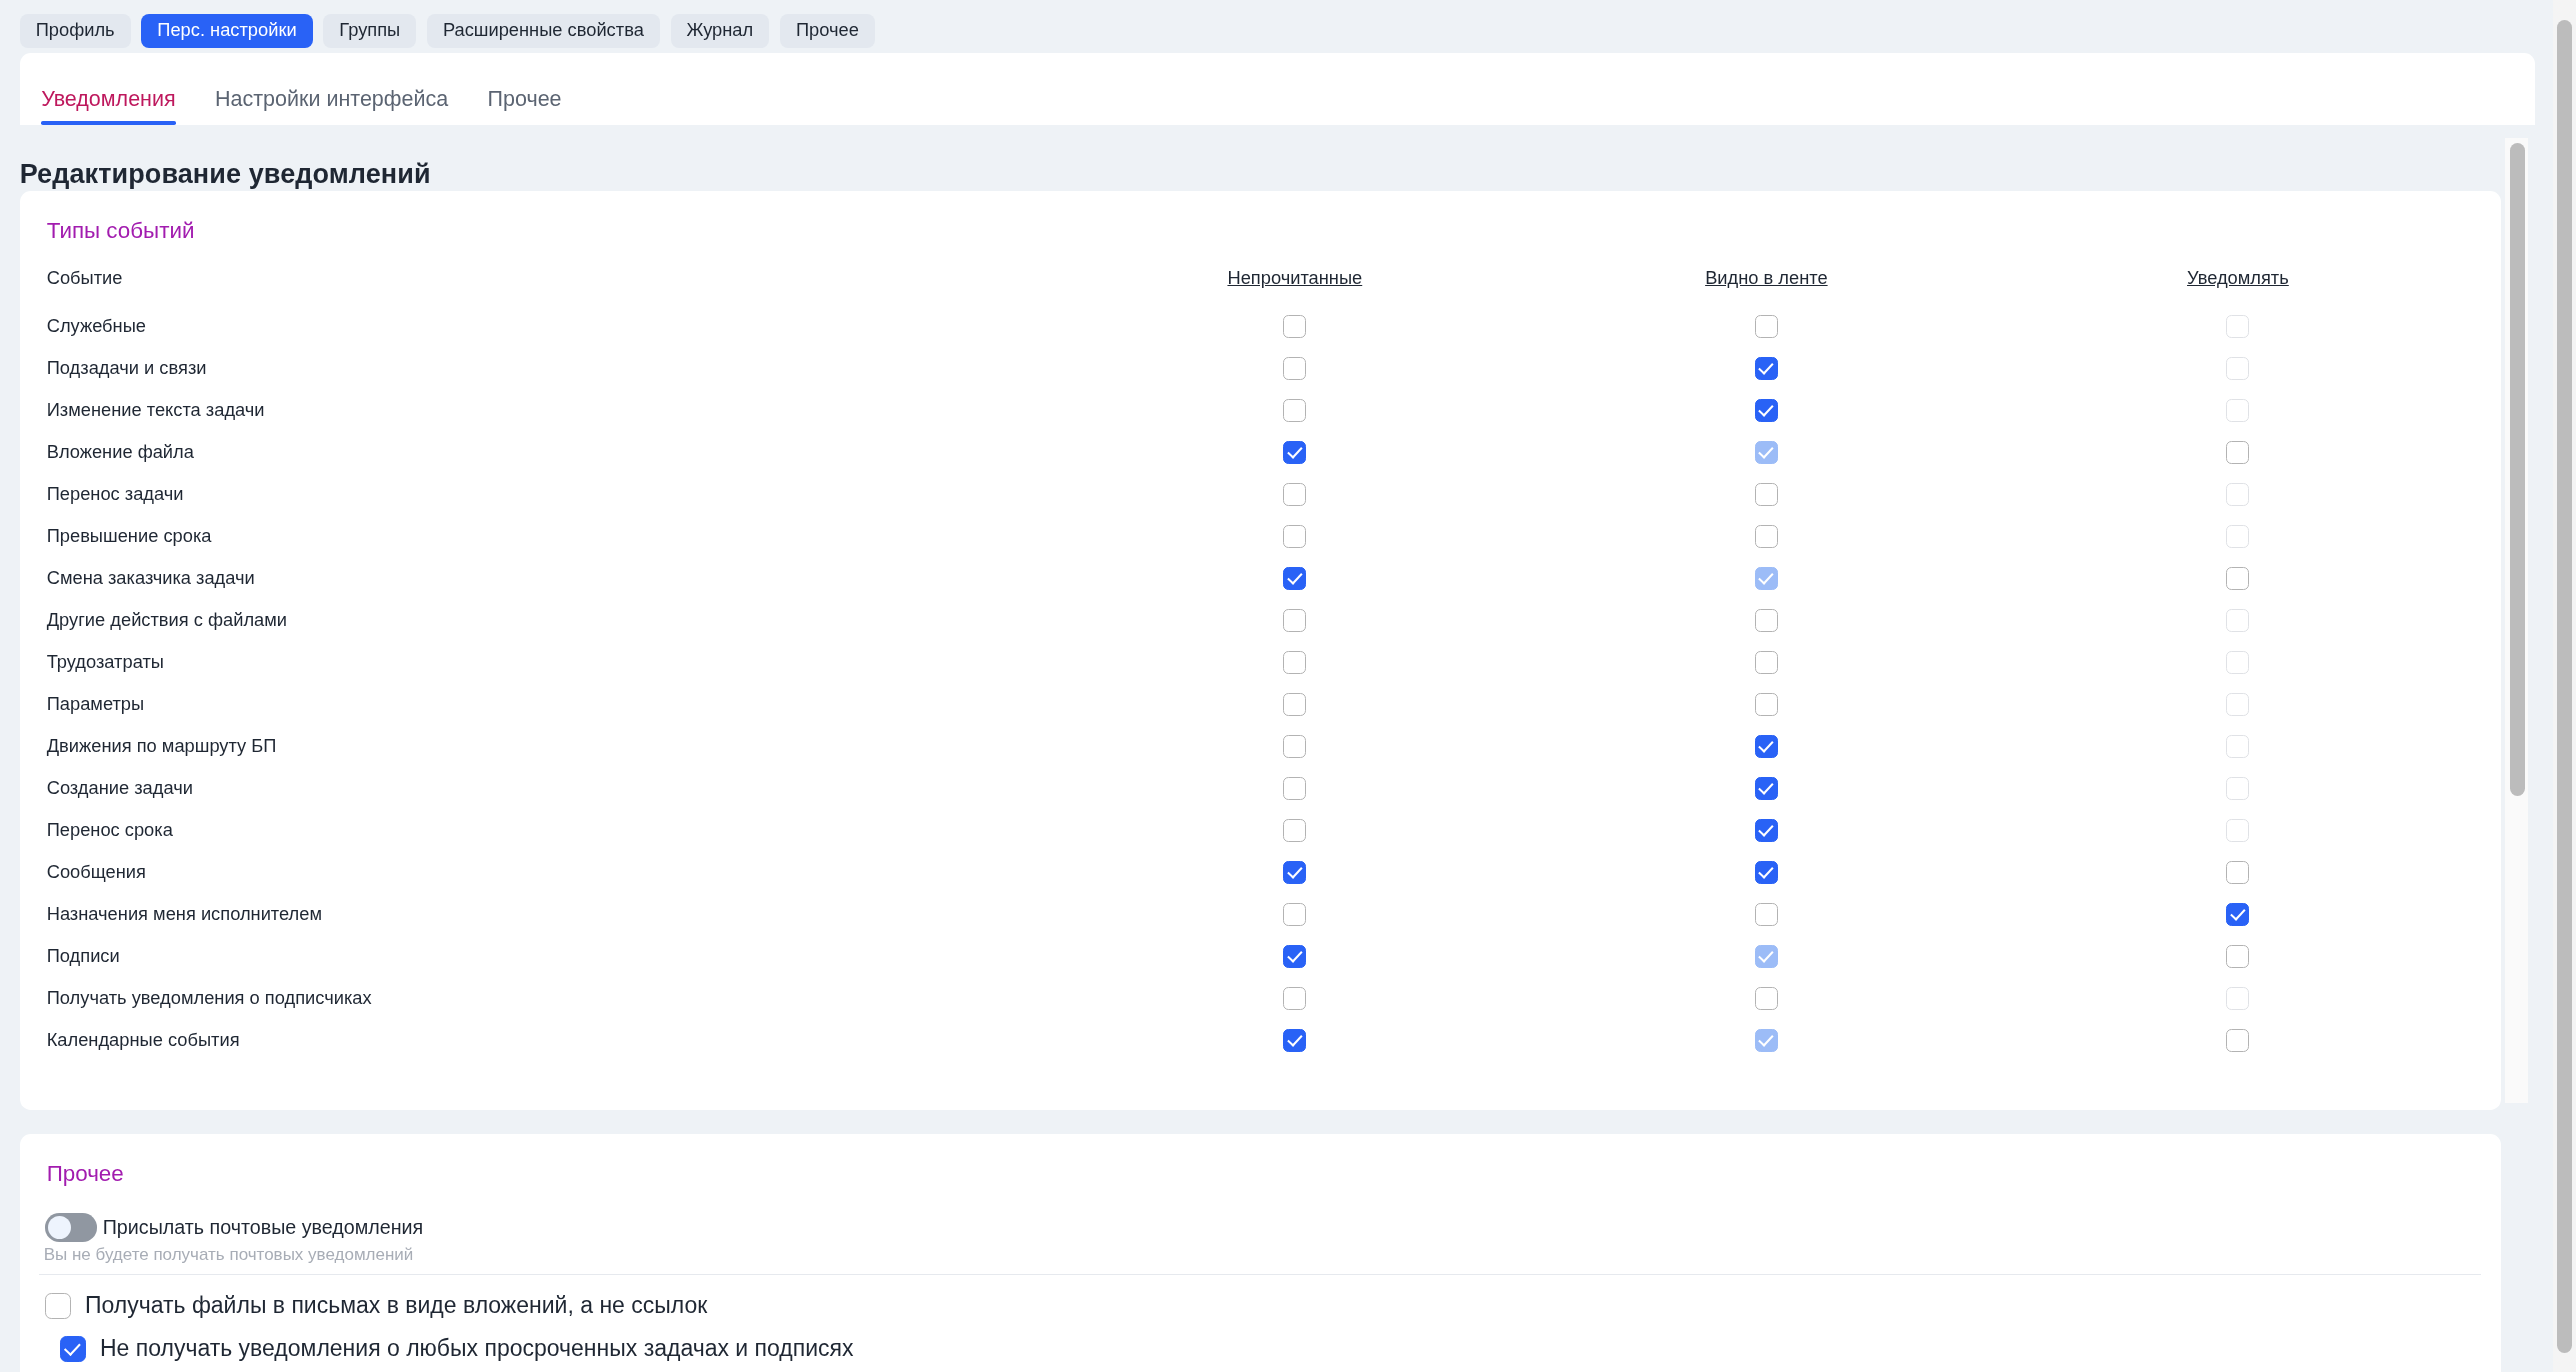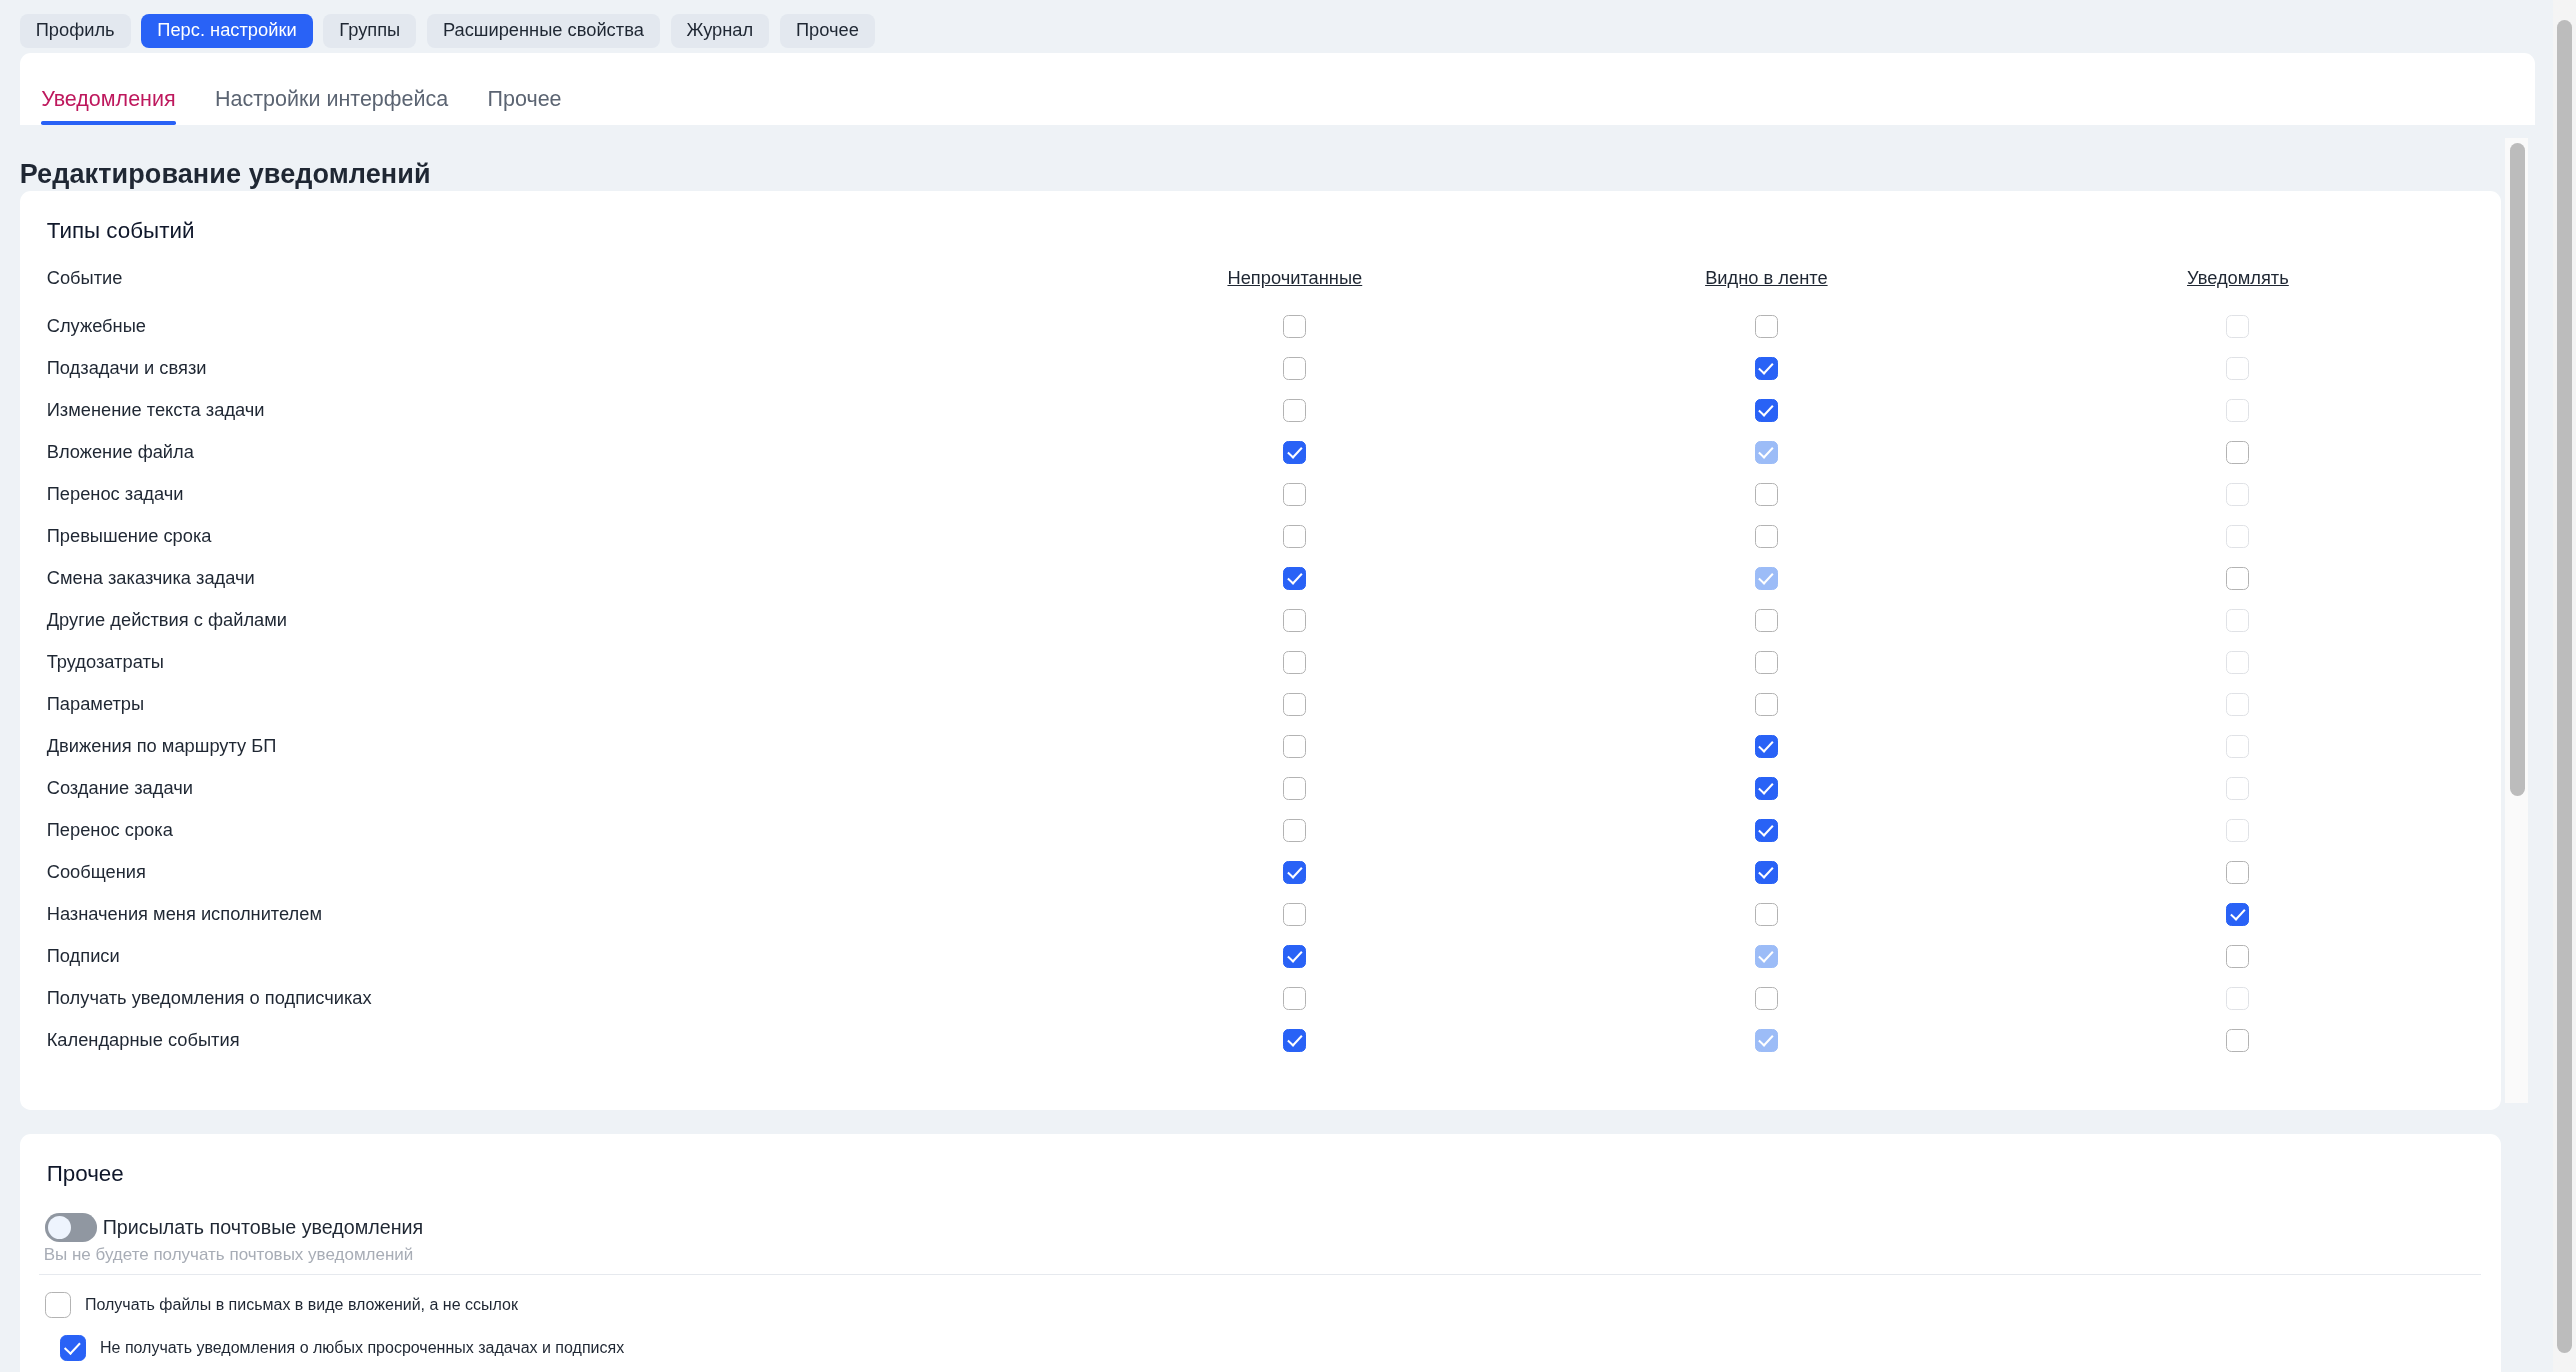--- a/index.html
+++ b/index.html
@@ -110,21 +110,21 @@
     border-radius: 10.7px;
   }
   #card-events { top: 191px; height: 919px; }
   #card-other  { top: 1134px; height: 238px; border-radius: 10.7px 10.7px 0 0; }
 
   .card-title {
     position: absolute;
     top: 27px;
     left: 27px;
     font-size: 22.4px;
-    color: #0f172a;
+    color: #a21caf;
   }
 
   
   .tbl {
     position: absolute;
     top: 76px;
     left: 27px;
     right: 27px;
     border-collapse: collapse;
     width: calc(100% - 54px);
@@ -224,21 +224,21 @@
   }
   .opt-row {
     position: absolute;
     left: 25px;
     display: flex;
     align-items: center;
     gap: 14.3px;
   }
   #opt-attach { top: 158px; }
   #opt-overdue { top: 201px; margin-left: 15px; }
-  .opt-label { font-size: 16px; color: #1f2733; }
+  .opt-label { font-size: 23px; color: #1f2733; }
   .cb.lg { width: 26px; height: 26px; border-radius: 6.3px; }
   .cb.lg.on::after { left: 7.2px; top: 3.1px; width: 7.2px; height: 12.5px; }
 
   
   .sb-track {
     position: absolute;
     background: #fafafa;
     border-radius: 0;
   }
   .sb-thumb {

